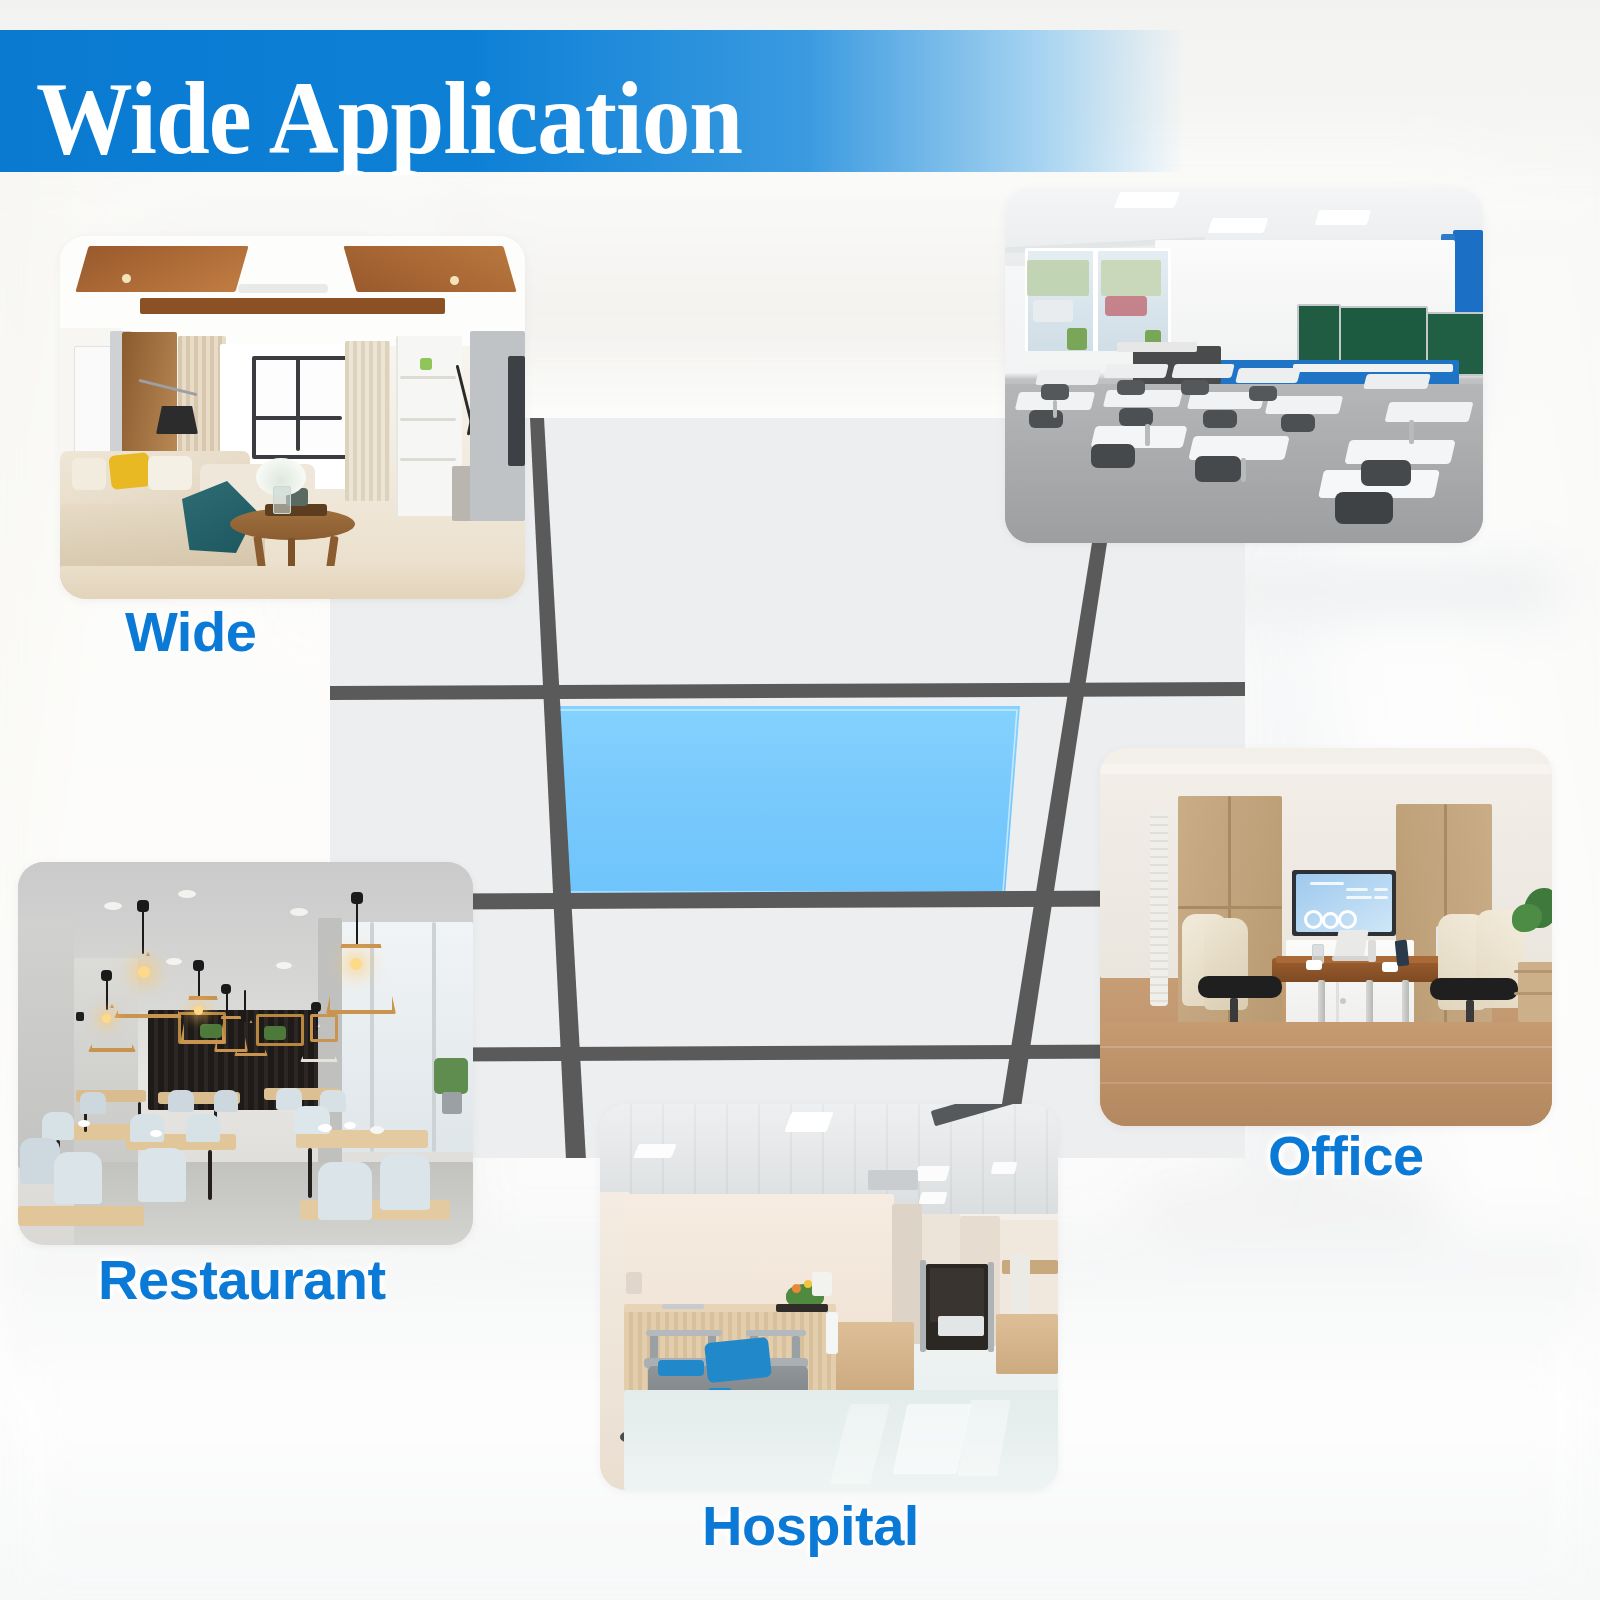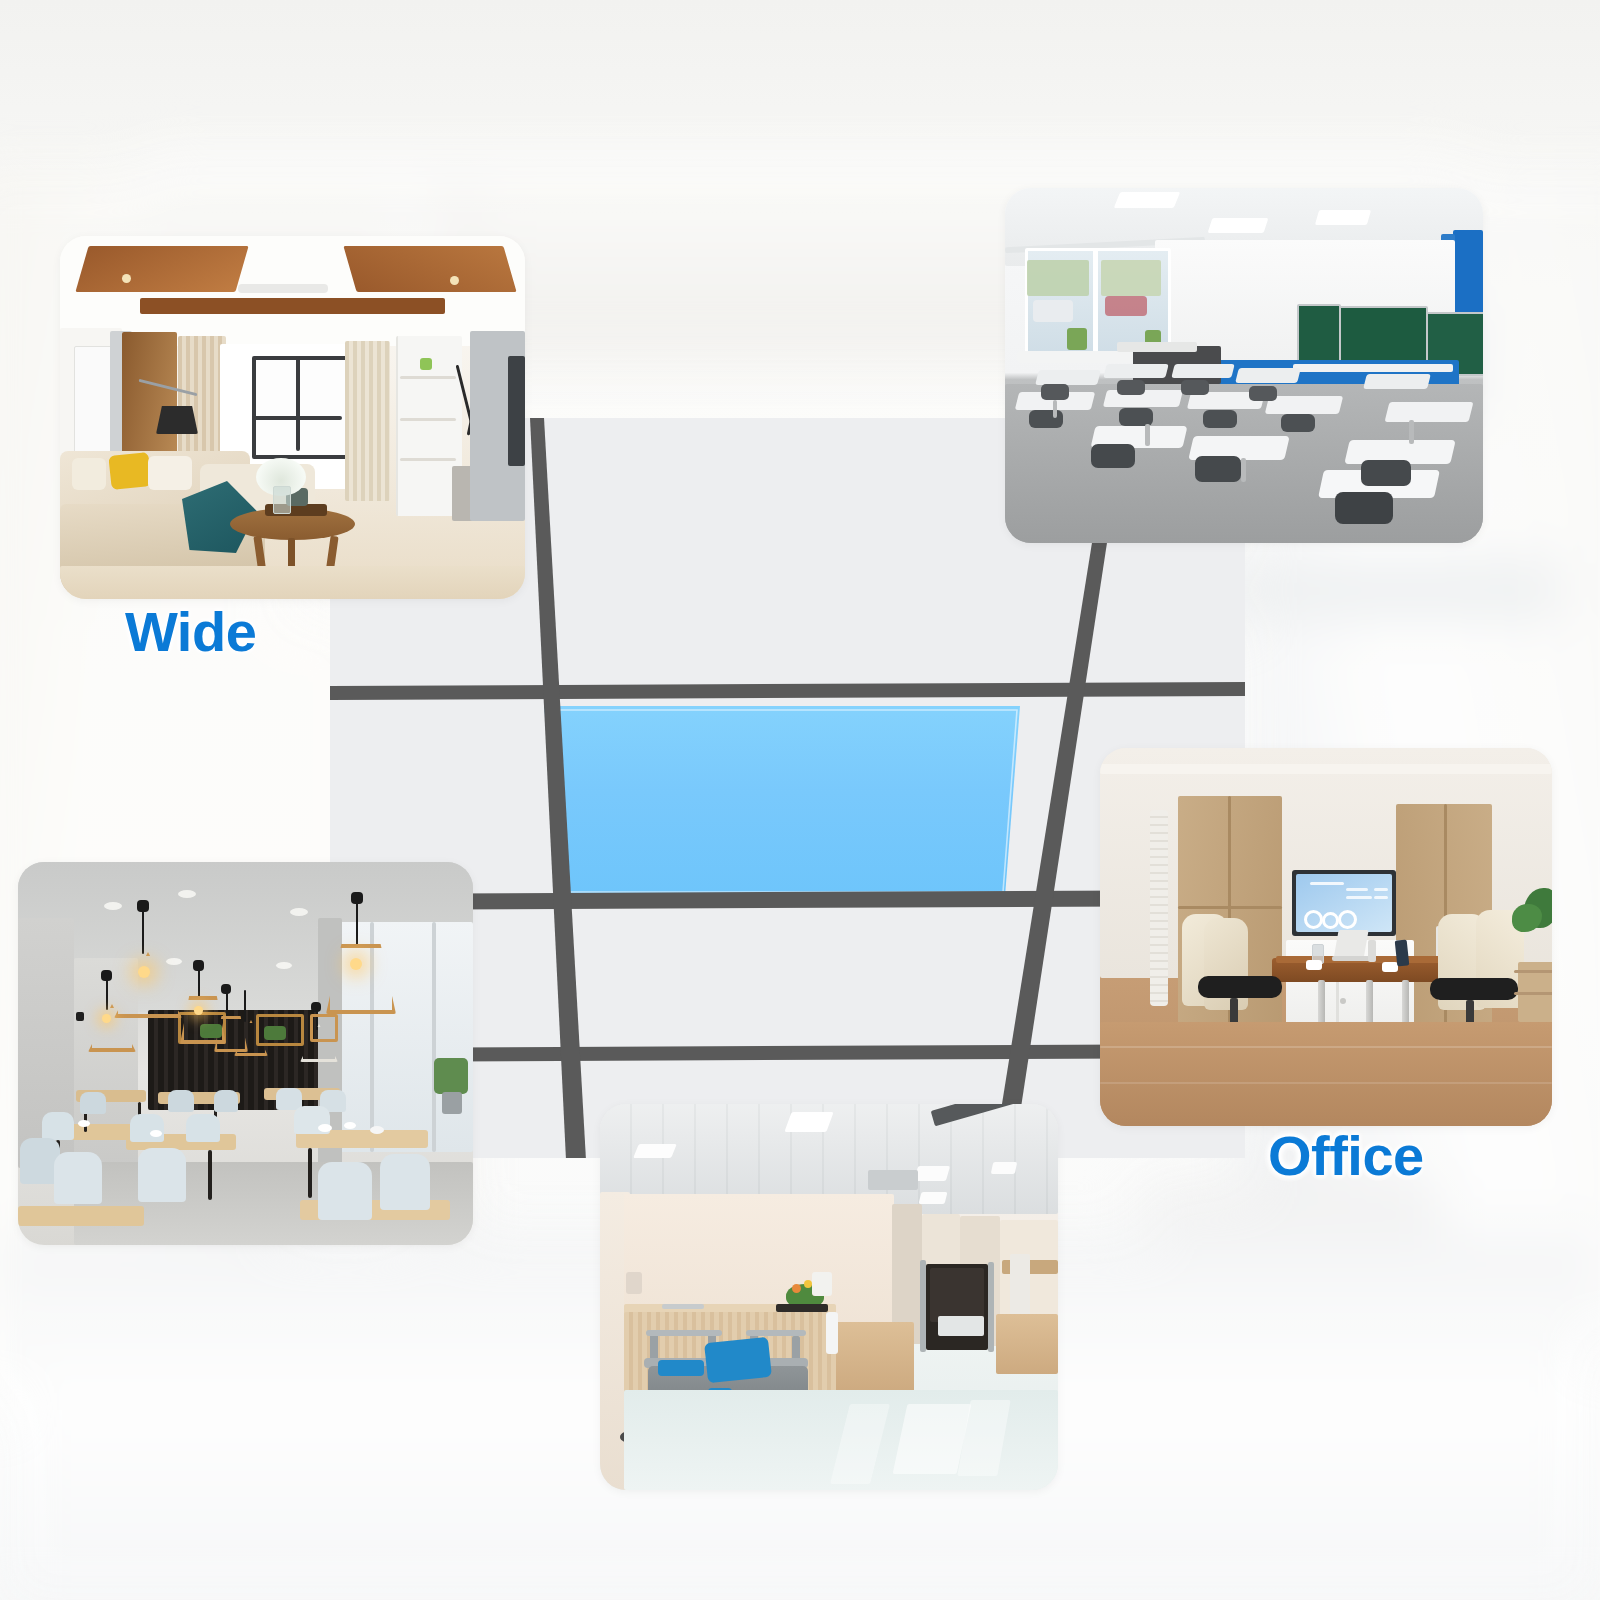--- a/index.html
+++ b/index.html
@@ -345,20 +345,21 @@
       <i style="left:300px;top:300px;width:54px;height:58px;background:#dbe4e9;border-radius:14px 14px 4px 4px;"></i>
       <i style="left:362px;top:292px;width:50px;height:56px;background:#dbe4e9;border-radius:14px 14px 4px 4px;"></i>
 
       <i style="left:300px;top:262px;width:14px;height:8px;background:#ffffff;border-radius:50%;"></i>
       <i style="left:326px;top:260px;width:12px;height:7px;background:#ffffff;border-radius:50%;"></i>
       <i style="left:352px;top:264px;width:14px;height:8px;background:#f6f6f6;border-radius:50%;"></i>
       <i style="left:60px;top:258px;width:12px;height:7px;background:#ffffff;border-radius:50%;"></i>
       <i style="left:132px;top:268px;width:12px;height:7px;background:#ffffff;border-radius:50%;"></i>
     </div>
   </div>
+  <div class="label lb-restaurant">Restaurant</div>
 
   <div class="card card-office">
     <div class="ph" style="background:linear-gradient(180deg,#f0ece6 0%,#ece7e0 55%,#c79e76 58%,#b98e66 100%);">
 
       <i style="left:0;top:0;width:452px;height:230px;background:linear-gradient(180deg,#f3efe9,#eae5dd);"></i>
       <i style="left:0;top:16px;width:452px;height:10px;background:#f7f4ef;"></i>
 
       <i style="left:78px;top:48px;width:104px;height:230px;background:linear-gradient(100deg,#c9ad87,#b99a72);"></i>
       <i style="left:128px;top:48px;width:3px;height:230px;background:#a98a62;"></i>
       <i style="left:78px;top:158px;width:104px;height:3px;background:#a98a62;"></i>
@@ -505,15 +506,19 @@
       <i style="left:178px;top:344px;width:26px;height:26px;background:#2d2d2d;border-radius:50%;"></i>
       <i style="left:46px;top:352px;width:18px;height:18px;background:#3a3a3a;border-radius:50%;"></i>
       <i style="left:20px;top:326px;width:30px;height:14px;background:#4a4a4a;border-radius:50%;"></i>
 
       <i style="left:24px;top:286px;width:434px;height:100px;background:linear-gradient(180deg,#e2eceb,#eef4f3);"></i>
       <i style="left:300px;top:300px;width:64px;height:70px;background:rgba(255,255,255,.55);transform:skewX(-12deg);"></i>
       <i style="left:364px;top:296px;width:40px;height:76px;background:rgba(255,255,255,.4);transform:skewX(-10deg);"></i>
       <i style="left:240px;top:300px;width:40px;height:80px;background:rgba(255,255,255,.35);transform:skewX(-14deg);"></i>
     </div>
   </div>
-
+  <div class="label lb-hospital">Hospital</div>
+
+  <div class="banner">
+    <div class="banner-title">Wide Application</div>
+  </div>
 
 </div>
 
 </body></html>

